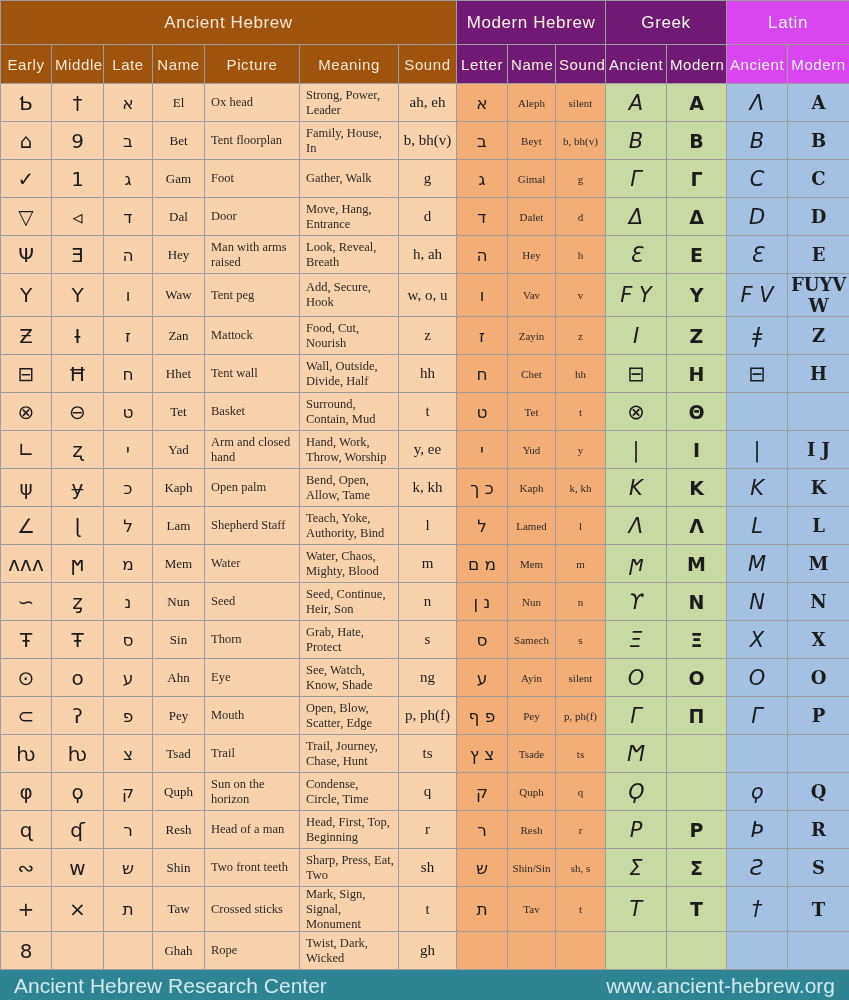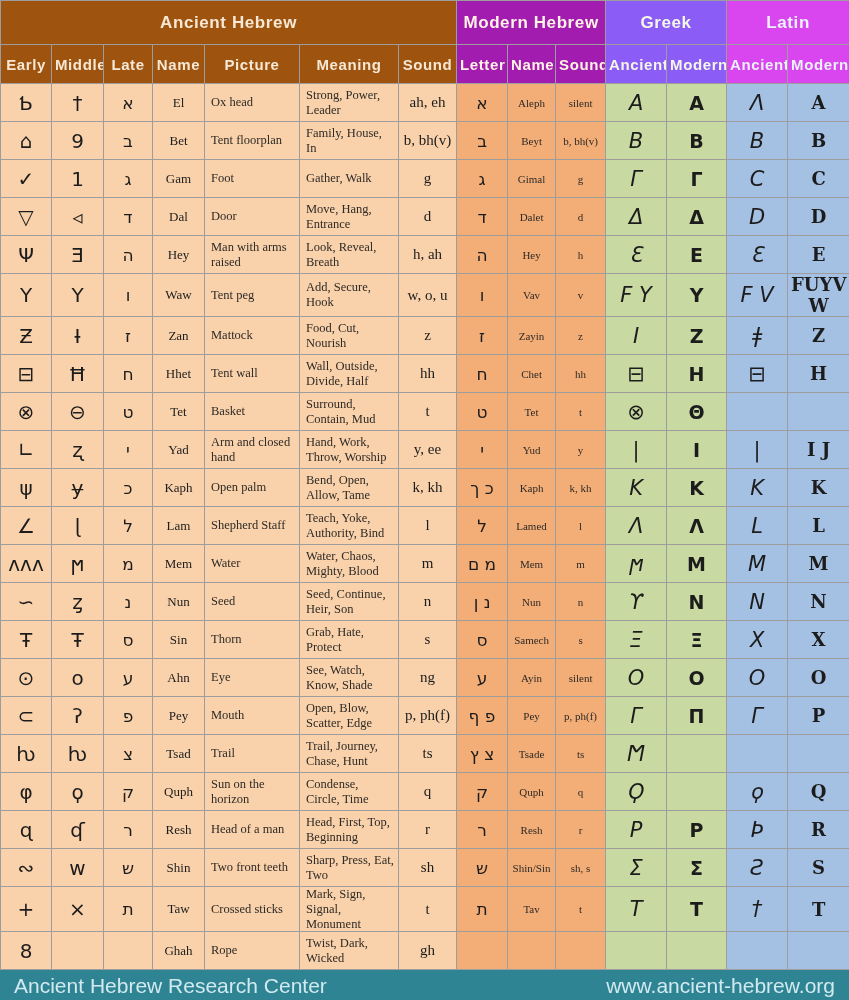--- a/index.html
+++ b/index.html
@@ -7,28 +7,28 @@
   .poster{width:849px;height:1000px;display:flex;flex-direction:column;overflow:hidden;
           font-family:"Liberation Serif",serif;box-sizing:border-box;}
   table{border-collapse:collapse;table-layout:fixed;width:849px;}
   th,td{border:1px solid #9d9d9d;padding:0 3px;text-align:center;vertical-align:middle;
         overflow:hidden;white-space:pre-line;box-sizing:border-box;}
   thead tr.titles{height:44px;}
   thead tr.cols{height:39px;}
   tbody tr{height:38px;}
   
   .hd0{background:#9e530f;color:#f6e8d5;}
-  .hd1{background:#a21caf;color:#fdf2e4;}
-  .hd2{background:#8b5cf6;color:#f4f7e8;}
+  .hd1{background:#701a75;color:#fdf2e4;}
+  .hd2{background:#701a75;color:#f4f7e8;}
   .hd3{background:#d946ef;color:#eaf1fa;}
   .b0{background:#f9d2ab;}
   .b1{background:#f3ae78;}
   .b2{background:#c9d9a2;}
   .b3{background:#a4c0e2;}
-  thead th{font-family:"Liberation Sans",sans-serif;font-weight:bold;letter-spacing:.6px;}
+  thead th{font-family:"Liberation Sans",sans-serif;font-weight:normal;letter-spacing:.6px;}
   tr.titles th{font-size:17px;}
   tr.cols th{font-size:15px;}
   
   td{color:#1c1c1c;}
   .gl{font-family:"DejaVu Sans",sans-serif;font-size:20px;}
   .heb{font-family:"DejaVu Sans",sans-serif;font-size:17px;}
   .nm{font-size:13px;}
   .sm{font-size:12.5px;text-align:left;padding-left:6px;line-height:1.18;color:#2e2a26;}
   .snd{font-size:15px;}
   .mhn{font-size:11px;color:#2e2a26;}

